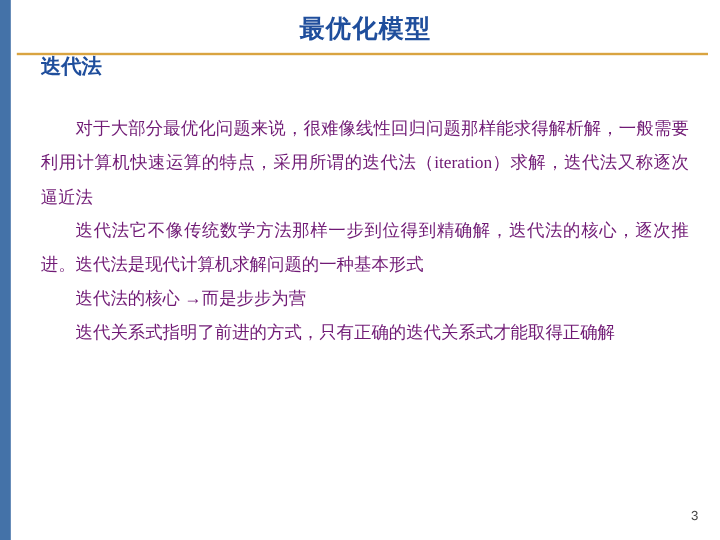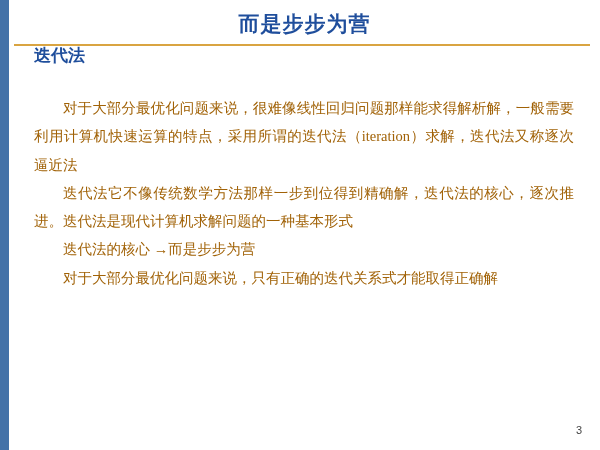--- a/index.html
+++ b/index.html
@@ -56,21 +56,21 @@
     font-weight: bold;
     font-size: 17px;
     color: #1f4e9c;
   }
   .body {
     position: absolute;
     left: 34px;
     top: 94px;
     width: 540px;
     font-size: 14.5px;
-    color: #a16207;
+    color: #701a75;
     line-height: 1.95;
     text-align: justify;
   }
   .para {
     margin: 0 0 0 0;
     text-indent: 2em;
   }
   .para.tight {
     text-indent: 2em;
   }
@@ -83,28 +83,28 @@
     font-family: "Liberation Sans", sans-serif;
   }
 </style>
 </head>
 <body>
 
 <div class="slide">
 
   <div class="left-bar"></div>
 
-  <div class="title">而是步步为营</div>
+  <div class="title">最优化模型</div>
 
   <div class="title-rule"></div>
 
   <div class="subtitle">迭代法</div>
 
   <div class="body">
     <p class="para">对于大部分最优化问题来说，很难像线性回归问题那样能求得解析解，一般需要利用计算机快速运算的特点，采用所谓的迭代法（iteration）求解，迭代法又称逐次逼近法</p>
     <p class="para">迭代法它不像传统数学方法那样一步到位得到精确解，迭代法的核心，逐次推进。迭代法是现代计算机求解问题的一种基本形式</p>
     <p class="para tight">迭代法的核心 →而是步步为营</p>
-    <p class="para">对于大部分最优化问题来说，只有正确的迭代关系式才能取得正确解</p>
+    <p class="para">迭代关系式指明了前进的方式，只有正确的迭代关系式才能取得正确解</p>
   </div>
 
   <div class="page-number">3</div>
 
 </div>
 
 </body></html>

